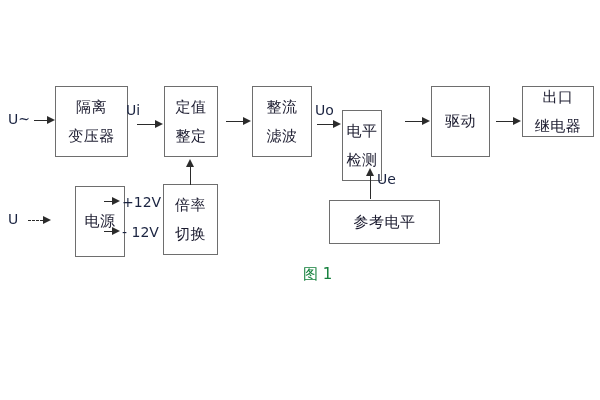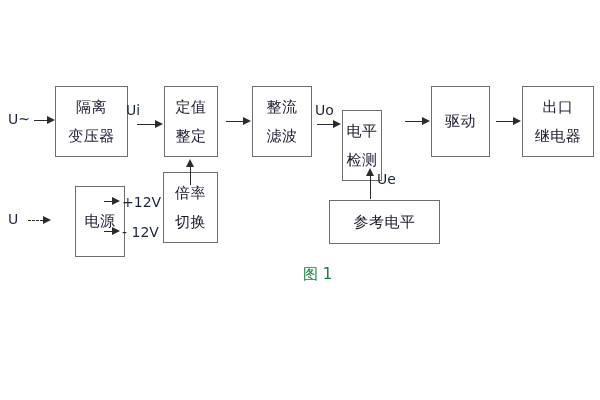--- a/index.html
+++ b/index.html
@@ -103,30 +103,30 @@
 
   <div class="box" style="left:342px; top:98px; width:40px; height:71px;margin-top:12px;">
     <span class="ln">电平</span>
     <span class="ln">检测</span>
   </div>
 
   <div class="box one-line" style="left:431px; top:86px; width:59px; height:71px;">
     <span class="ln">驱动</span>
   </div>
 
-  <div class="box" style="left:522px; top:86px; width:72px; height:71px;">
+  <div class="box" style="left:522px; top:86px; width:72px; height:51px;">
     <span class="ln">出口</span>
     <span class="ln">继电器</span>
   </div>
 
   <div class="box one-line" style="left:53px; top:186px; width:50px; height:71px;margin-left:22px;">
     <span class="ln">电源</span>
   </div>
 
-  <div class="box" style="left:163px; top:172px; width:55px; height:71px;">
+  <div class="box" style="left:163px; top:184px; width:55px; height:71px;">
     <span class="ln">倍率</span>
     <span class="ln">切换</span>
   </div>
 
   <div class="box one-line" style="left:329px; top:200px; width:111px; height:44px;">
     <span class="ln">参考电平</span>
   </div>
 
   <div class="label" style="left:8px; top:112px;">U~</div>
   <div class="label" style="left:126px; top:103px;">Ui</div>

